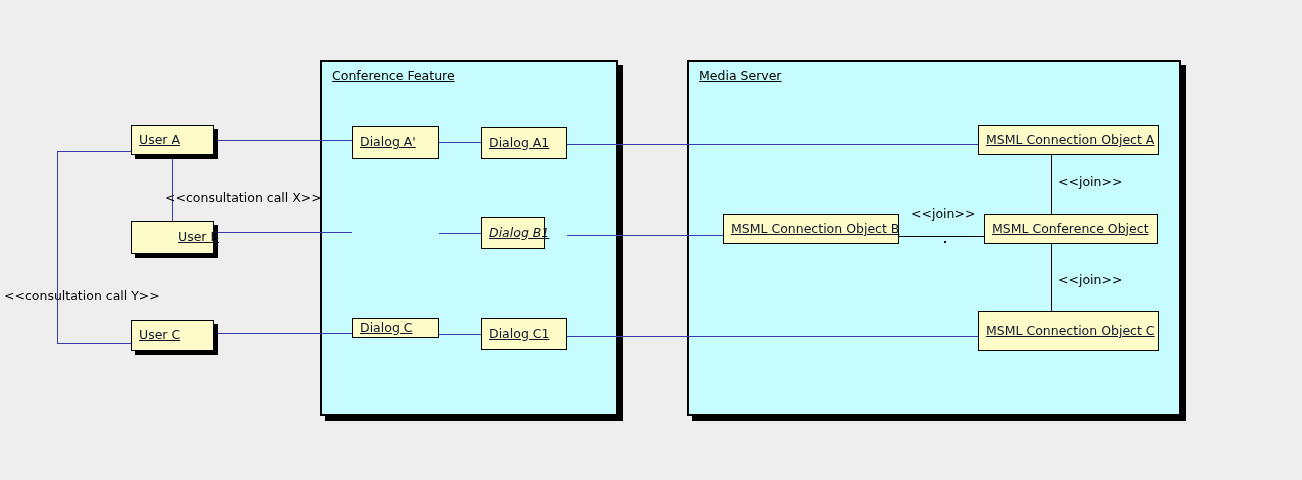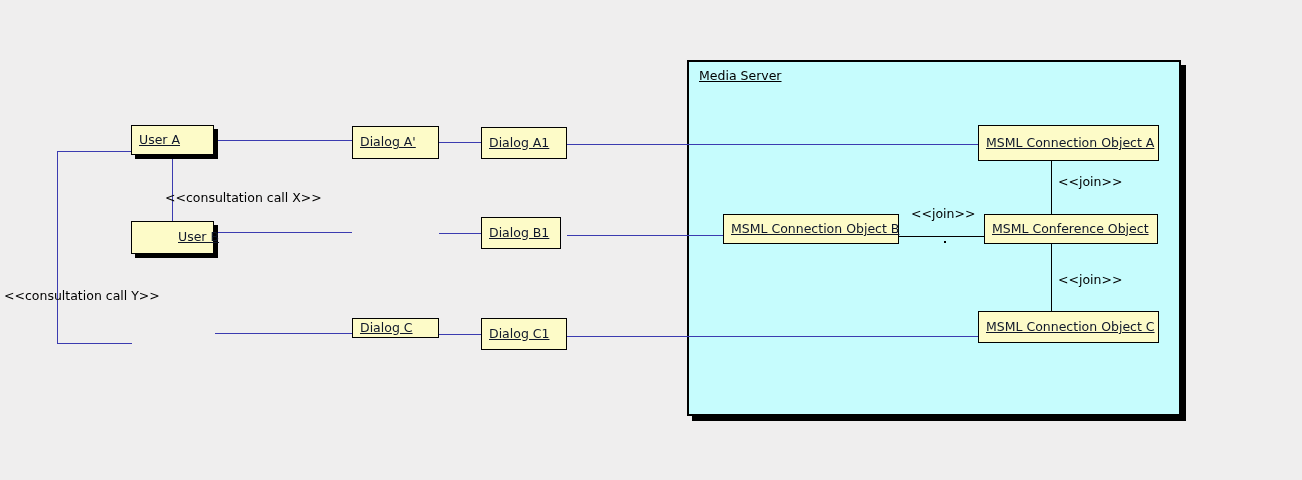--- a/index.html
+++ b/index.html
@@ -65,20 +65,23 @@
     white-space:nowrap;
     z-index:7;
   }
   .dot{position:absolute;width:2px;height:2px;background:#000;z-index:7;}
 </style>
 </head>
 <body>
 
 <div id="stage">
 
+  <div class="pkg" style="left:320px;top:60px;width:298px;height:356px;">
+    <div class="pkg-title">Conference Feature</div>
+  </div>
 
   <div class="pkg" style="left:687px;top:60px;width:494px;height:356px;">
     <div class="pkg-title">Media Server</div>
   </div>
 
   <div class="ln h" style="left:215px;top:140px;width:137px;"></div>
 
   <div class="ln h" style="left:439px;top:142px;width:42px;"></div>
 
   <div class="ln h" style="left:567px;top:144px;width:411px;"></div>
@@ -109,55 +112,58 @@
   <div class="ln blk v" style="left:1051px;top:244px;height:67px;"></div>
 
   <div class="obox shadow" style="left:131px;top:125px;width:83px;height:30px;">
     <span>User A</span>
   </div>
 
   <div class="obox shadow" style="left:131px;top:221px;width:83px;height:33px;padding-left:46px;">
     <span>User B</span>
   </div>
 
+  <div class="obox shadow" style="left:131px;top:320px;width:83px;height:31px;">
+    <span>User C</span>
+  </div>
 
   <div class="obox" style="left:352px;top:126px;width:87px;height:33px;">
     <span>Dialog A'</span>
   </div>
 
   <div class="obox" style="left:481px;top:127px;width:86px;height:32px;">
     <span>Dialog A1</span>
   </div>
 
 
-  <div class="obox" style="left:481px;top:217px;width:80px;height:32px;">
+  <div class="obox" style="left:481px;top:217px;width:64px;height:32px;font-style:italic;">
     <span>Dialog B1</span>
   </div>
 
   <div class="obox" style="left:352px;top:318px;width:87px;height:20px;">
     <span>Dialog C</span>
   </div>
 
   <div class="obox" style="left:481px;top:318px;width:86px;height:32px;">
     <span>Dialog C1</span>
   </div>
 
-  <div class="obox" style="left:978px;top:125px;width:181px;height:36px;">
+  <div class="obox" style="left:978px;top:125px;width:181px;height:30px;">
     <span>MSML Connection Object A</span>
   </div>
 
   <div class="obox" style="left:723px;top:214px;width:176px;height:30px;">
     <span>MSML Connection Object B</span>
   </div>
 
   <div class="obox" style="left:984px;top:214px;width:174px;height:30px;">
     <span>MSML Conference Object</span>
   </div>
 
-  <div class="obox" style="left:978px;top:311px;width:181px;height:32px;">
+  <div class="obox" style="left:978px;top:311px;width:181px;height:40px;">
     <span>MSML Connection Object C</span>
   </div>
 
   <div class="lbl" style="left:137px;top:190px;margin-left:28px;">&lt;&lt;consultation call X&gt;&gt;</div>
 
   <div class="lbl" style="left:4px;top:288px;">&lt;&lt;consultation call Y&gt;&gt;</div>
 
   <div class="lbl" style="left:1058px;top:174px;">&lt;&lt;join&gt;&gt;</div>
 
   <div class="lbl" style="left:911px;top:206px;">&lt;&lt;join&gt;&gt;</div>

